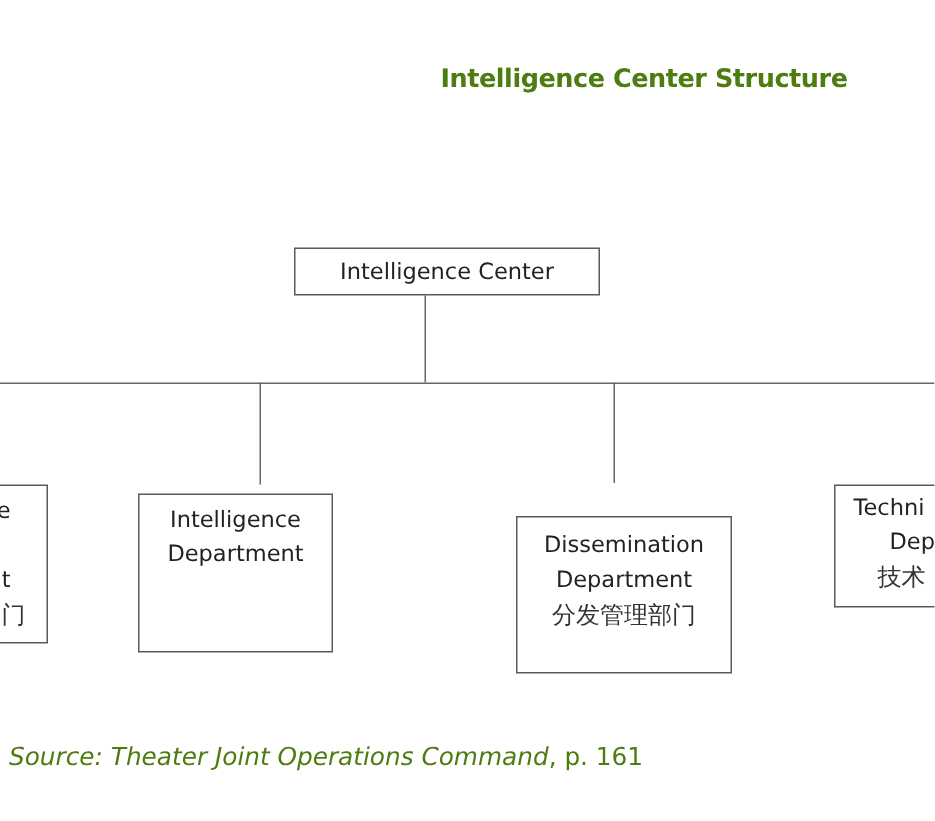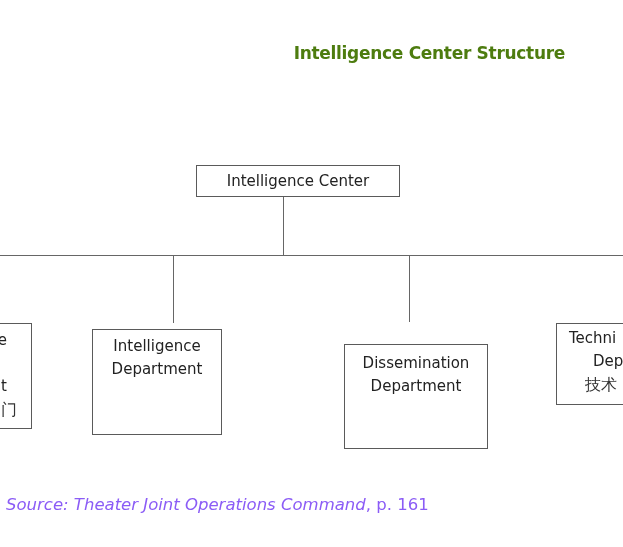--- a/index.html
+++ b/index.html
@@ -9,21 +9,21 @@
            font-weight: bold; font-size: 17px; letter-spacing: -0.3px; color: #4d7c0f; }
   .box { position: absolute; border: 1px solid #5a5a5a; background: #fff; box-sizing: border-box;
          text-align: center; font-size: 15px; line-height: 23px; color: #222; }
   .box .cn { color: #333; font-size: 16px; }
   .line { position: absolute; background: #666; }
   .root { left: 196px; top: 165px; width: 204px; height: 32px; line-height: 30px; }
   .b-left { left: -120px; top: 323px; width: 152px; height: 106px; padding-top: 5px; }
   .b-proc { left: 92px; top: 329px; width: 130px; height: 106px; padding-top: 5px; }
   .b-diss { left: 344px; top: 322px; width: 144px; height: 105px; padding-top: 7px; margin-top: 22px; }
   .b-tech { left: 556px; top: 323px; width: 150px; height: 82px; padding-top: 3px; }
-  .source { position: absolute; left: 6px; top: 495px; font-size: 16.5px; color: #8b5cf6; white-space: nowrap; }
+  .source { position: absolute; left: 6px; top: 495px; font-size: 16.5px; color: #4d7c0f; white-space: nowrap; }
   .source .it { font-style: italic; }
 </style>
 </head>
 <body>
 
 <div class="title">Intelligence Center Structure</div>
 
 <div class="box root">
   <span>Intelligence Center</span>
 </div>
@@ -41,20 +41,21 @@
 </div>
 
 <div class="box b-proc">
   <div>Intelligence</div>
   <div>Department</div>
 </div>
 
 <div class="box b-diss">
   <div>Dissemination</div>
   <div>Department</div>
+  <div class="cn">分发管理部门</div>
 </div>
 
 <div class="box b-tech">
   <div style="text-align:left;padding-left:12px;">Techni</div>
   <div style="text-align:left;padding-left:36px;">Dep</div>
   <div class="cn" style="text-align:left;padding-left:28px;">技术</div>
 </div>
 
 <div class="source">
   <span class="it">Source: </span><span class="it">Theater Joint Operations Command</span><span>, p. 161</span>

